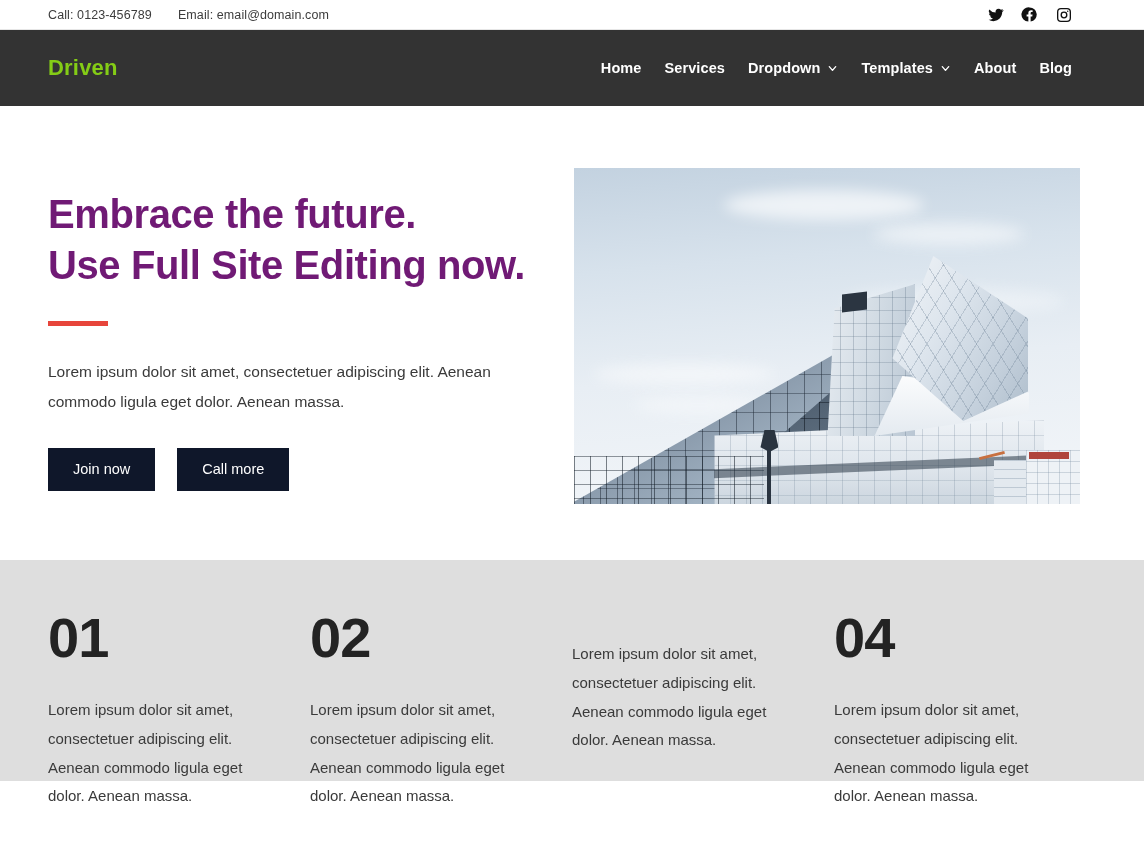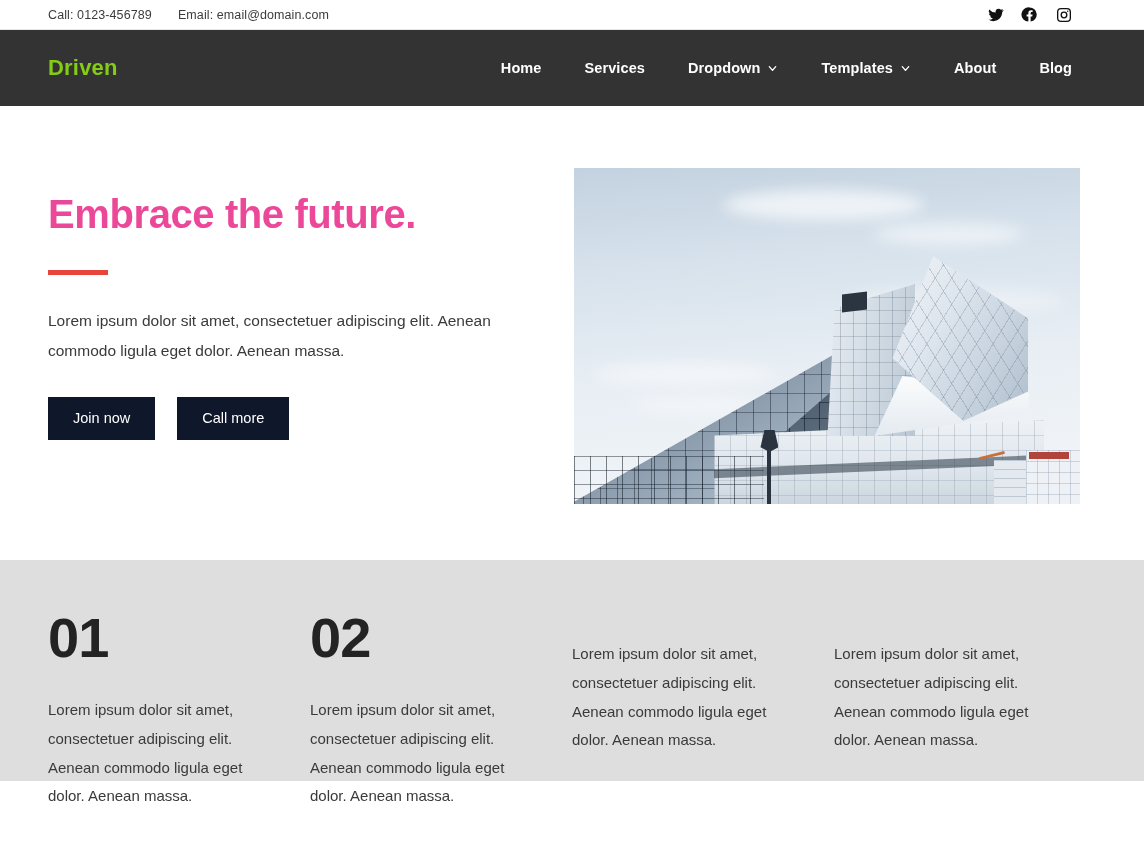--- a/index.html
+++ b/index.html
@@ -67,21 +67,21 @@
     font-size: 22px;
     font-weight: bold;
     color: #84cc16;
     letter-spacing: 0.2px;
     cursor: pointer;
   }
   .nav {
     margin-left: auto;
     display: flex;
     align-items: center;
-    gap: 43px;
+    gap: 23px;
   }
   .nav-item {
     display: inline-flex;
     align-items: center;
     gap: 7px;
     font-size: 14.5px;
     font-weight: bold;
     color: #ffffff;
     letter-spacing: 0.1px;
     cursor: pointer;
@@ -104,21 +104,21 @@
     padding: 62px 64px 0 48px;
   }
   .hero-left {
     width: 527px;
     padding-top: 21px;
   }
   .hero-title {
     font-size: 40px;
     font-weight: bold;
     line-height: 1.27;
-    color: #ec4899;
+    color: #701a75;
     letter-spacing: -0.4px;
   }
   .hero-divider {
     width: 60px;
     height: 5px;
     background: #e7453b;
     margin: 30px 0 0 0;
   }
   .hero-text {
     margin-top: 31px;
@@ -398,20 +398,21 @@
     <span class="nav-item">
       <span>Blog</span>
     </span>
   </nav>
 </div>
 
 <section class="hero">
   <div class="hero-left">
     <h1 class="hero-title">
       <span>Embrace the future.</span><br>
+      <span>Use Full Site Editing now.</span>
     </h1>
     <div class="hero-divider"></div>
     <p class="hero-text">Lorem ipsum dolor sit amet, consectetuer adipiscing elit. Aenean commodo ligula eget dolor. Aenean massa.</p>
     <div class="hero-buttons">
       <button class="btn">Join now</button>
       <button class="btn">Call more</button>
     </div>
   </div>
 
   <div class="hero-right">
@@ -459,15 +460,16 @@
     <p class="stat-text">Lorem ipsum dolor sit amet, consectetuer adipiscing elit. Aenean commodo ligula eget dolor. Aenean massa.</p>
   </div>
   <div class="stat-card">
     <div class="stat-num">02</div>
     <p class="stat-text">Lorem ipsum dolor sit amet, consectetuer adipiscing elit. Aenean commodo ligula eget dolor. Aenean massa.</p>
   </div>
   <div class="stat-card">
     <p class="stat-text">Lorem ipsum dolor sit amet, consectetuer adipiscing elit. Aenean commodo ligula eget dolor. Aenean massa.</p>
   </div>
   <div class="stat-card">
+    <div class="stat-num">04</div>
     <p class="stat-text">Lorem ipsum dolor sit amet, consectetuer adipiscing elit. Aenean commodo ligula eget dolor. Aenean massa.</p>
   </div>
 </section>
 
 </body></html>

